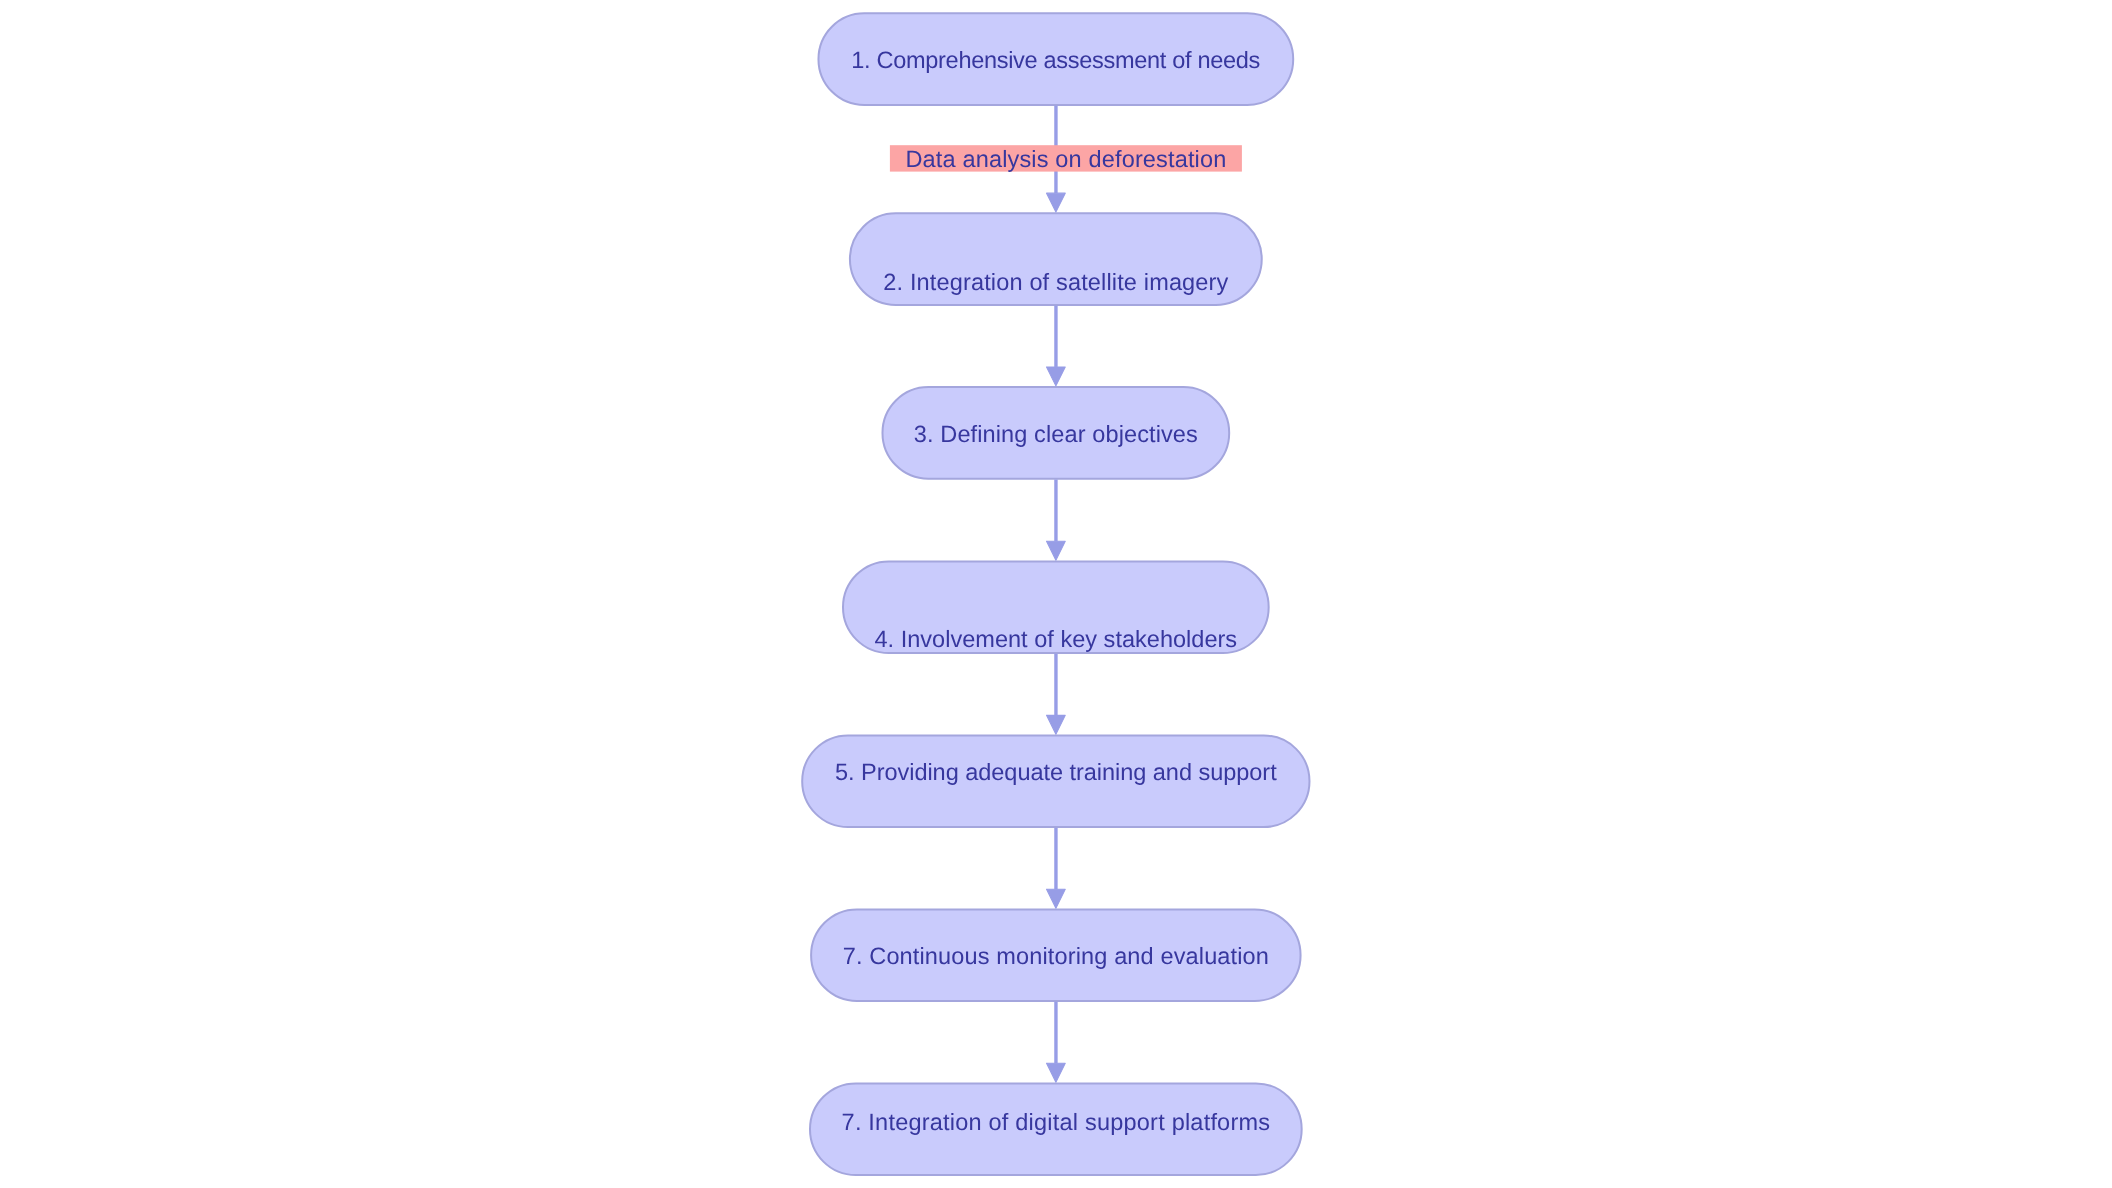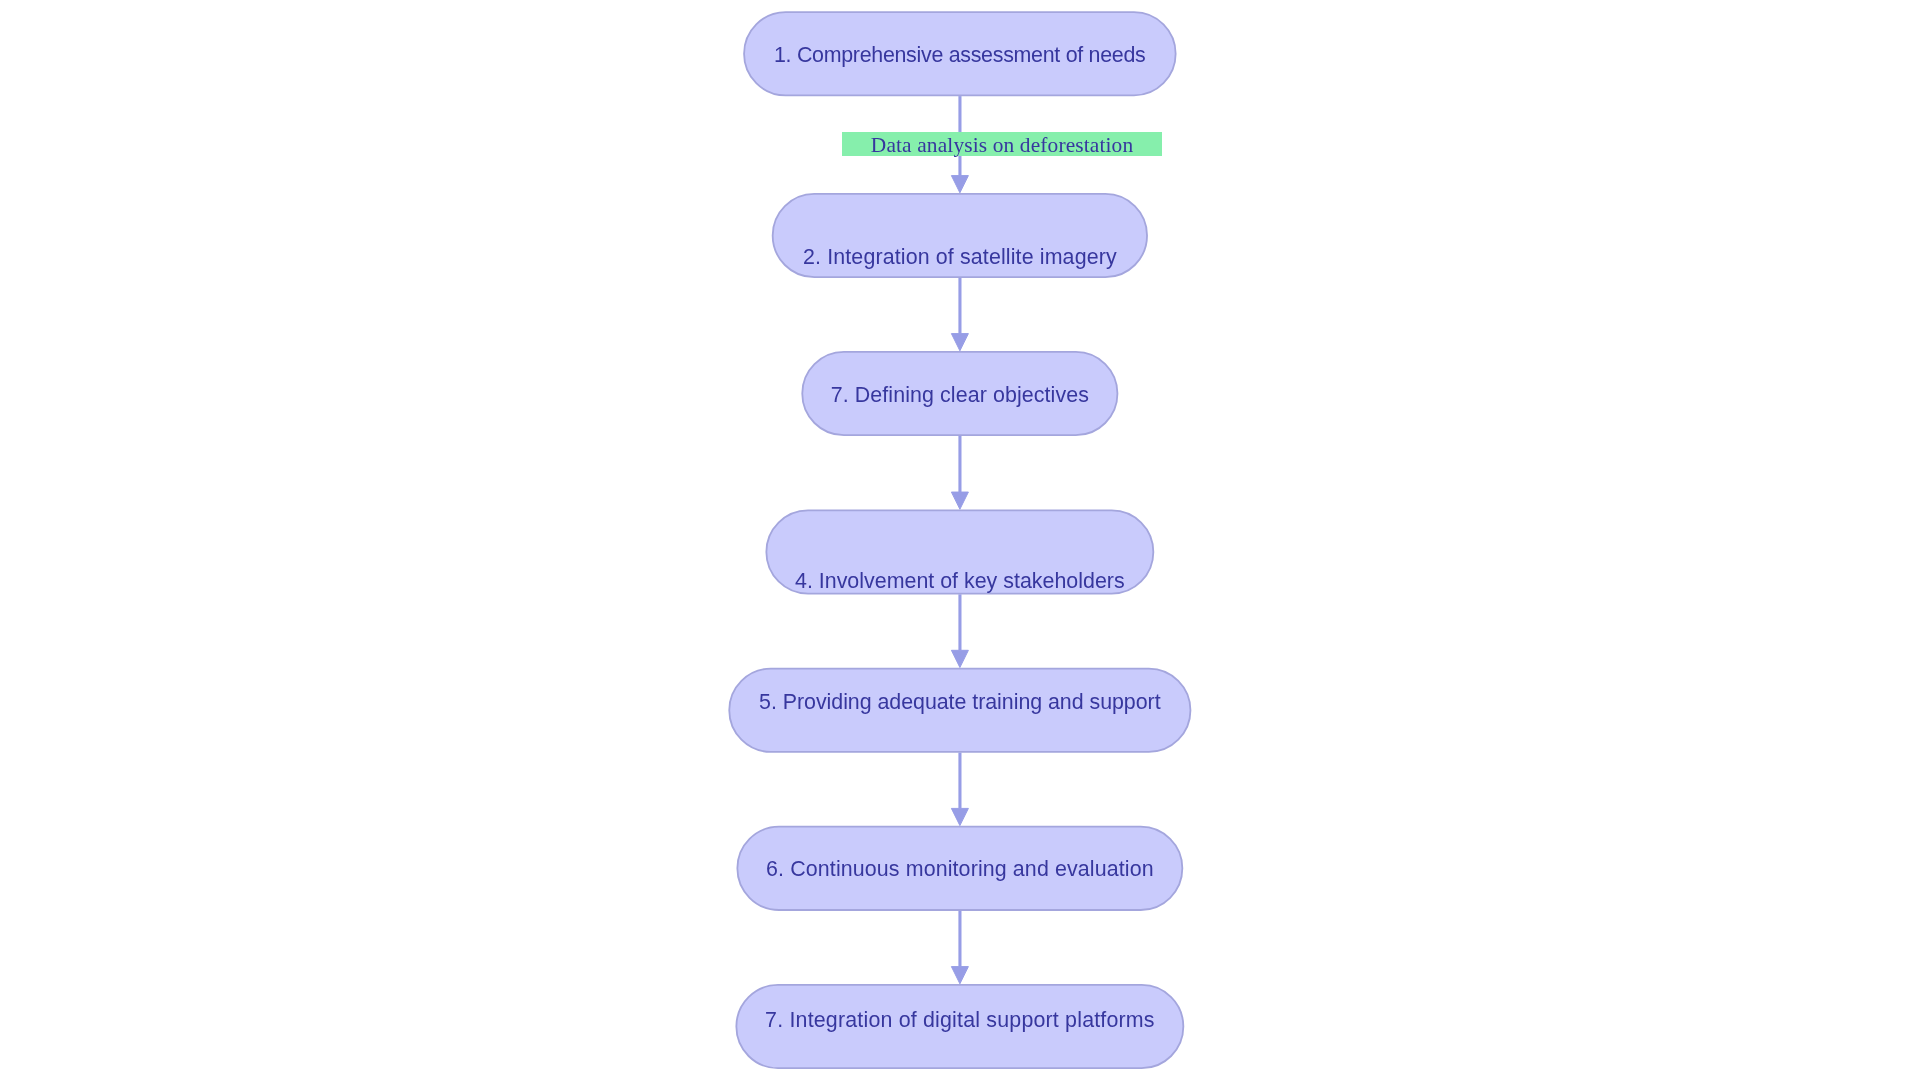--- a/index.html
+++ b/index.html
@@ -82,33 +82,33 @@
   </svg>
 
   <div id="node-layer">
     <div class="node" id="node-n1" style="left: 743.15px; top: 11px; width: 433.4px; height: 85.1px;">
       <span class="node-label" style="color: rgb(55, 55, 158); letter-spacing: -0.283px; margin-right: 0.283px;">1. Comprehensive assessment of needs</span>
     </div>
     <div class="node" id="node-n2" style="left: 771.75px; top: 192.8px; width: 376.2px; height: 85.1px;">
       <span class="node-label" style="color: rgb(55, 55, 158); letter-spacing: 0.133px; margin-right: -0.133px; margin-top: 40px;">2. Integration of satellite imagery</span>
     </div>
     <div class="node" id="node-n3" style="left: 801.35px; top: 350.8px; width: 317px; height: 85.1px;">
-      <span class="node-label" style="color: rgb(55, 55, 158); letter-spacing: 0.095px; margin-right: -0.095px;">7. Defining clear objectives</span>
+      <span class="node-label" style="color: rgb(55, 55, 158); letter-spacing: 0.095px; margin-right: -0.095px;">3. Defining clear objectives</span>
     </div>
     <div class="node" id="node-n4" style="left: 765.45px; top: 509.25px; width: 388.8px; height: 85.1px; margin-top: 28px;">
       <span class="node-label" style="color: rgb(55, 55, 158); letter-spacing: 0.01px; margin-right: -0.01px;">4. Involvement of key stakeholders</span>
     </div>
     <div class="node" id="node-n5" style="left: 728.35px; top: 667.5px; width: 463px; height: 66px;">
       <span class="node-label" style="color: rgb(55, 55, 158); letter-spacing: -0.039px; margin-right: 0.039px;">5. Providing adequate training and support</span>
     </div>
     <div class="node" id="node-n6" style="left: 736.45px; top: 825.6px; width: 446.8px; height: 85.1px;">
-      <span class="node-label" style="color: rgb(55, 55, 158); letter-spacing: 0.12px; margin-right: -0.12px;">6. Continuous monitoring and evaluation</span>
+      <span class="node-label" style="color: rgb(55, 55, 158); letter-spacing: 0.12px; margin-right: -0.12px;">7. Continuous monitoring and evaluation</span>
     </div>
     <div class="node" id="node-n7" style="left: 735.45px; top: 983.8px; width: 448.8px; height: 70px; text-align: center;">
       <span class="node-label" style="color: rgb(55, 55, 158); letter-spacing: 0.186px; margin-right: -0.186px;">7. Integration of digital support platforms</span>
     </div>
   </div>
 
   <div id="edge-label-layer">
-    <div class="edge-label" id="edge-label-0" style="left: 842px; top: 132px; width: 320px; height: 24px; line-height: 26px; letter-spacing: 0.135px; text-indent: 0.135px; color: rgb(55, 55, 158); background: #86efac; font-family: Liberation Serif, serif;">Data analysis on deforestation</div>
+    <div class="edge-label" id="edge-label-0" style="left: 809px; top: 132px; width: 320px; height: 24px; line-height: 26px; letter-spacing: 0.135px; text-indent: 0.135px; color: rgb(55, 55, 158); background: #fca5a5;">Data analysis on deforestation</div>
   </div>
 
 </div>
 
 </body></html>

